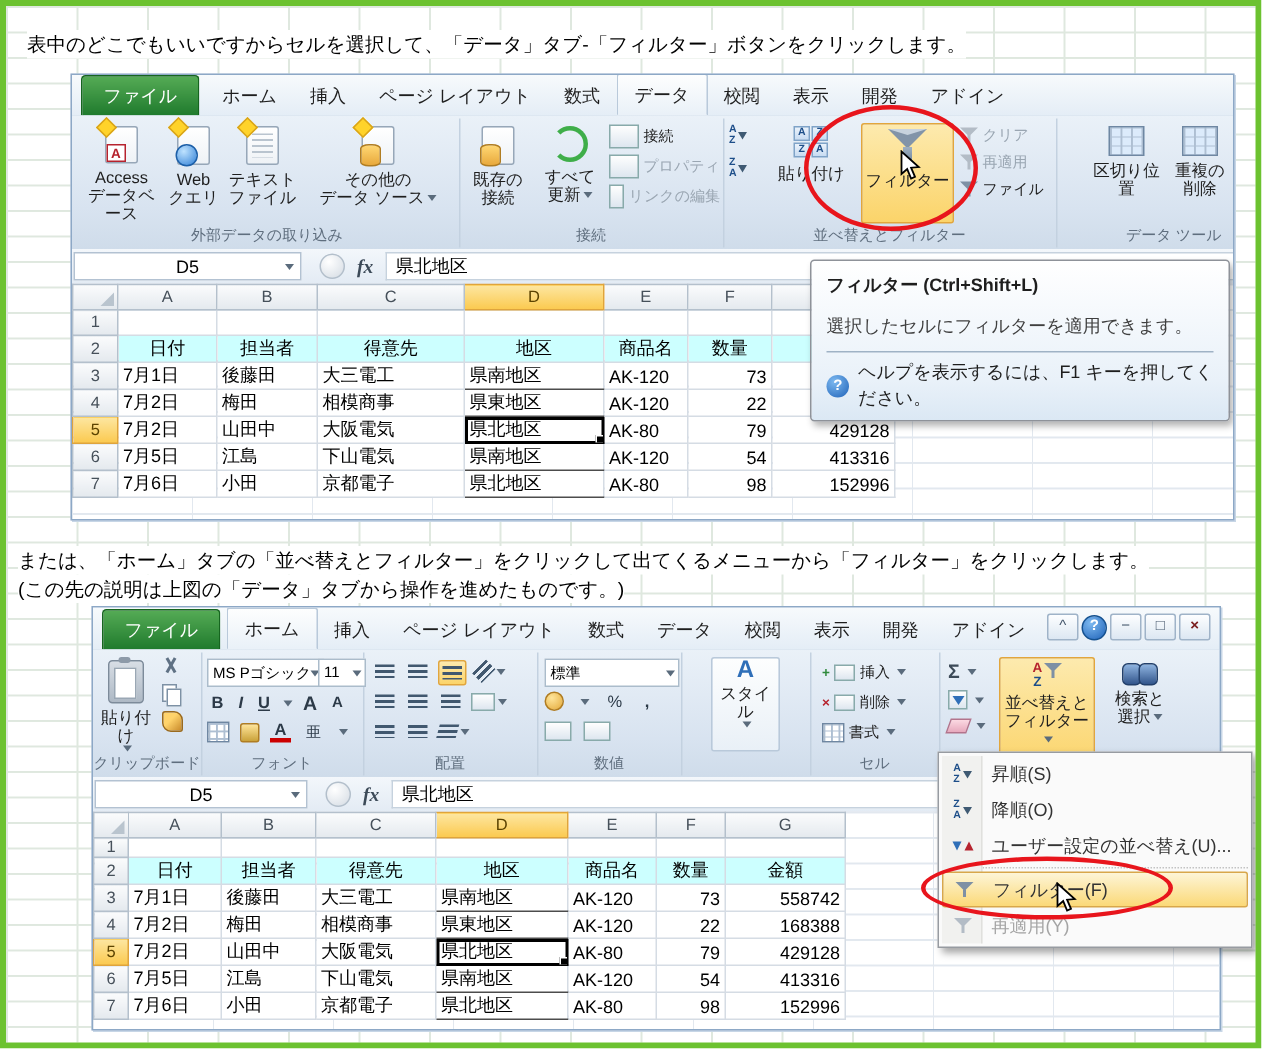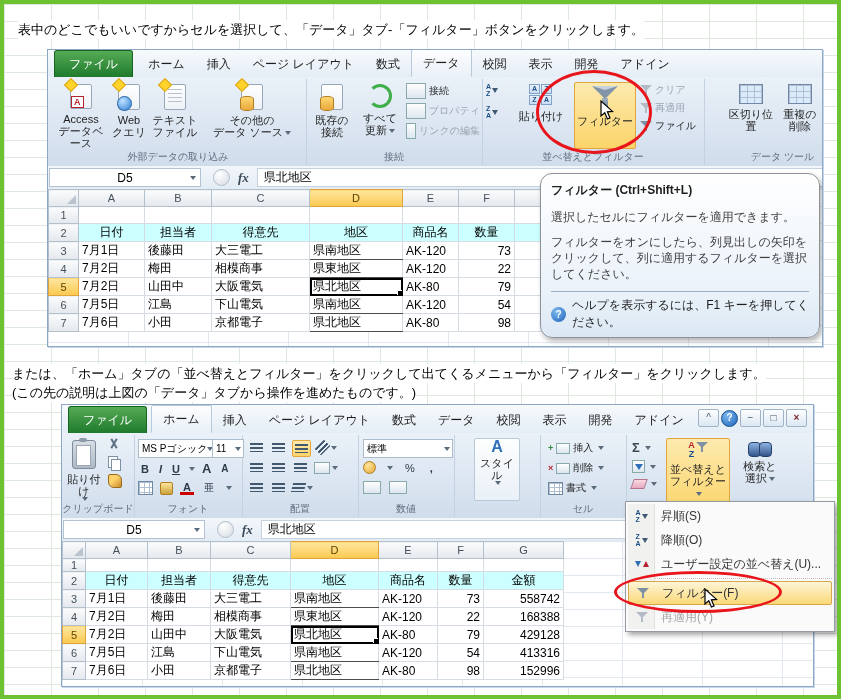--- a/index.html
+++ b/index.html
@@ -411,24 +411,23 @@
           <td>京都電子</td>
           <td class="dcol">県北地区</td>
           <td>AK-80</td>
           <td class="num">98</td>
           <td class="num">152996</td>
         </tr>
       </tbody>
         </table>
     </div>
 
-    <div class="tooltip" style="left:492px;top:123px;border-radius:12px;">
+    <div class="tooltip" style="left:492px;top:123px;">
       <div class="tt">フィルター (Ctrl+Shift+L)</div>
       <div class="tb">選択したセルにフィルターを適用できます。</div>
-      <div class="tb">フィルターをオンにしたら、列見出しの矢印をクリックして、列に適用するフィルターを選択してください。</div>
       <div class="tfoot">
         <span class="hcirc">?</span>
         <span>ヘルプを表示するには、F1 キーを押してください。</span>
       </div>
     </div>
 
     <div class="redcirc" style="left:488px;top:20px;width:110px;height:78px;"></div>
     <div class="cursor" style="left:552px;top:50px;">
       <svg width="14" height="21" viewBox="0 0 14 21">
           <path d="M1 1 L1 16 L4.8 12.7 L7.4 19 L10 17.9 L7.4 11.8 L12.5 11.4 Z" fill="#fff" stroke="#000" stroke-width="1.2"></path>

